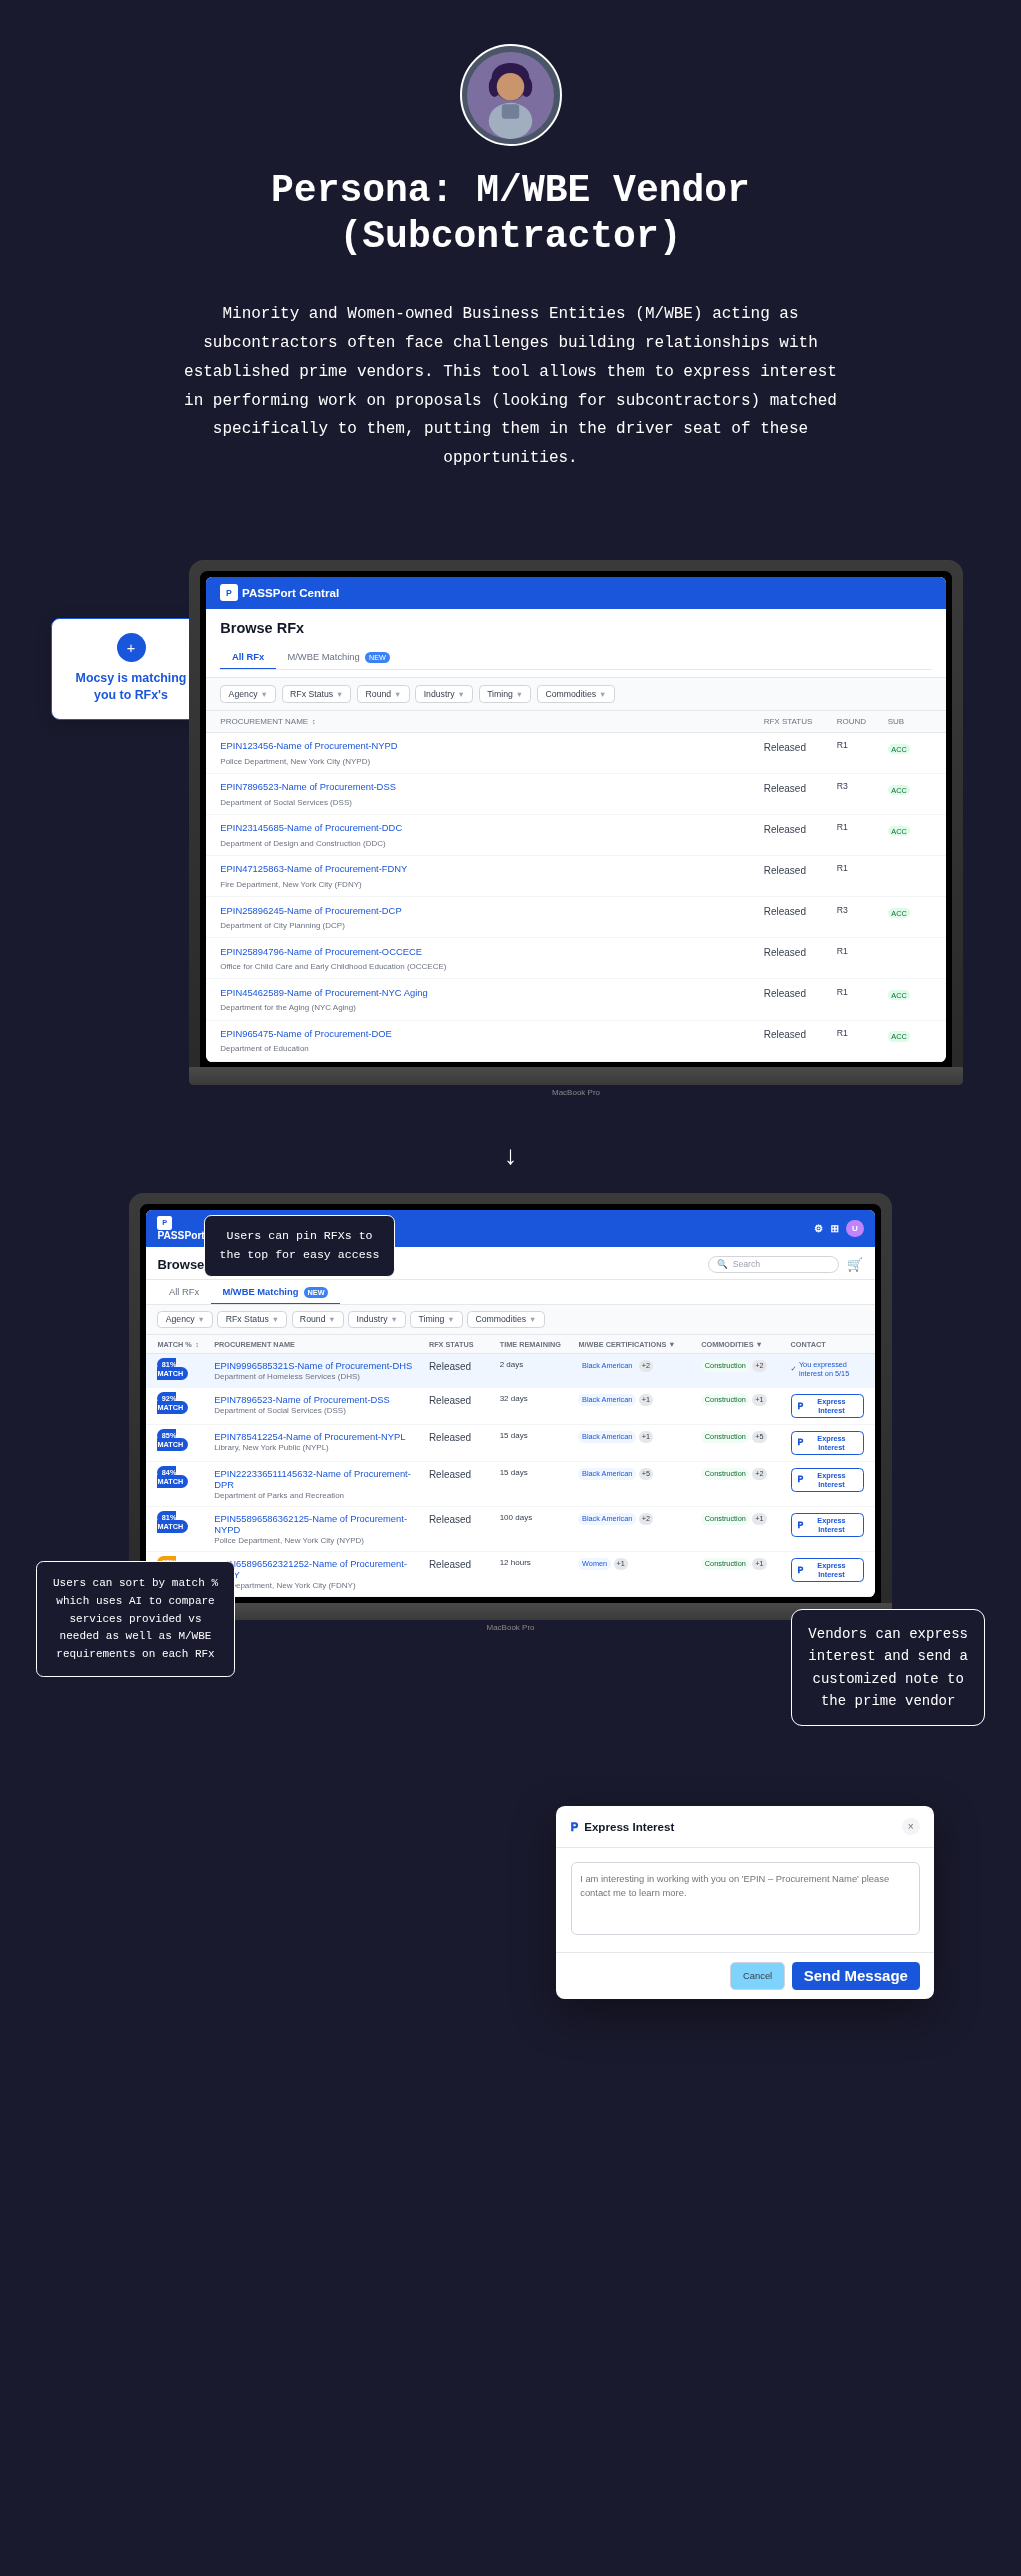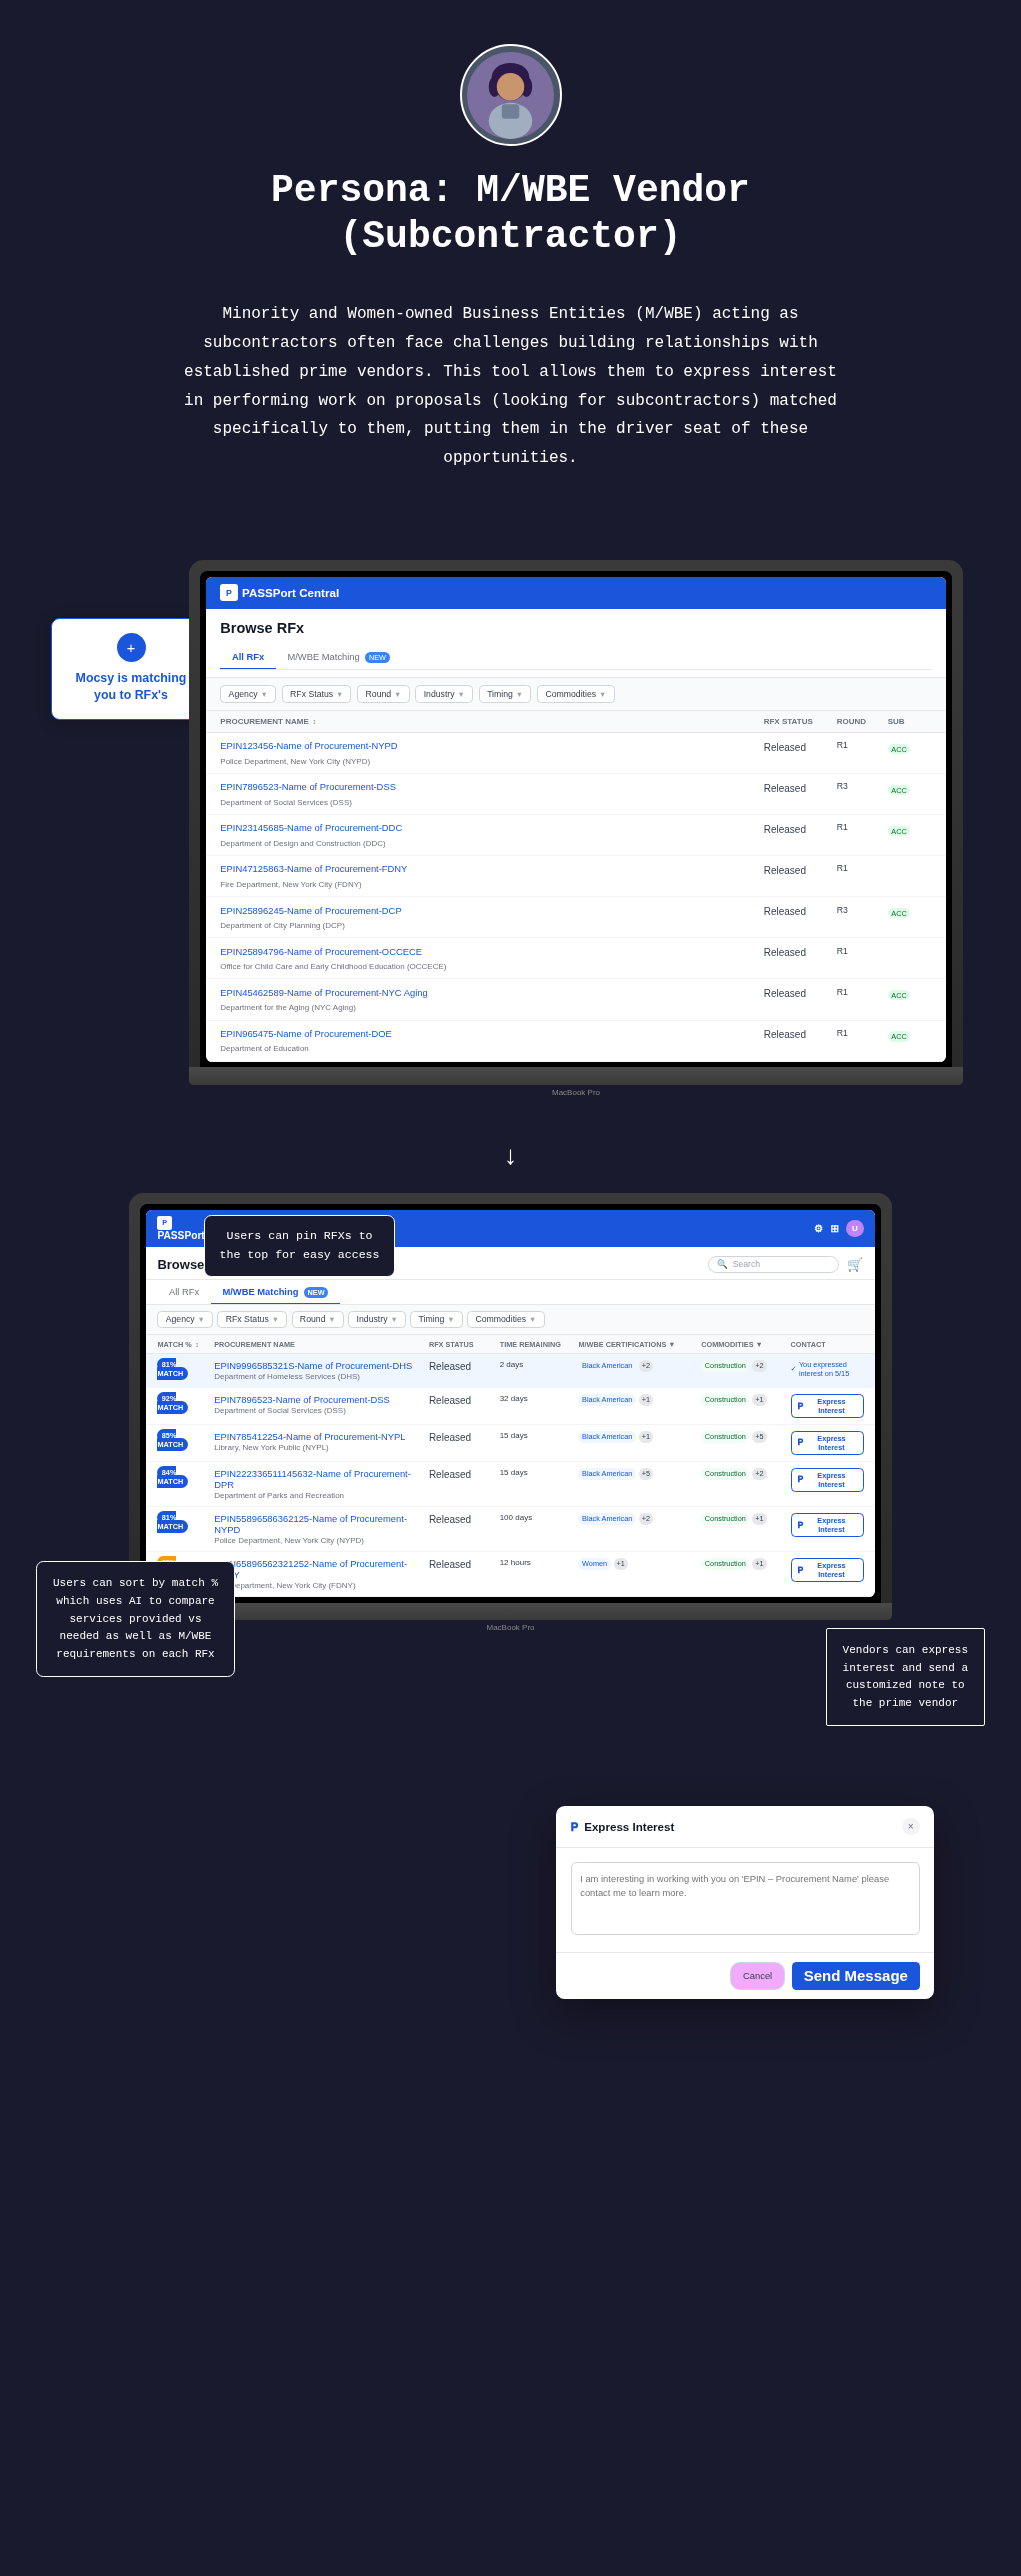--- a/index.html
+++ b/index.html
@@ -162,21 +162,21 @@
       font-size: 7.3px;
       color: #9ca3af;
     }
     .table-header {
       display: grid;
       grid-template-columns: 3fr 73px 51px 44px;
       padding: 5.8px 14.5px;
       background: #f9fafb;
       border-bottom: 0.7px solid #e5e7eb;
       font-size: 8px;
-      font-weight: 700;
+      font-weight: 400;
       color: #6b7280;
       text-transform: uppercase;
     }
     .sort-icon { font-size: 7.3px; margin-left: 1.5px; }
     .table-row {
       display: grid;
       grid-template-columns: 3fr 73px 51px 44px;
       padding: 7.3px 14.5px;
       border-bottom: 0.7px solid #f3f4f6;
       align-items: start;
@@ -451,23 +451,23 @@
     }
     .modal-footer {
       display: flex;
       justify-content: flex-end;
       gap: 7.3px;
       padding: 8.7px 14.5px;
       border-top: 0.7px solid #e5e7eb;
     }
     .btn-cancel {
       padding: 5.8px 11.6px;
-      background: #f0abfc;
+      background: #7dd3fc;
       border: 0.7px solid #d1d5db;
-      border-radius: 10px;
+      border-radius: 5px;
       font-size: 9.4px;
       color: #374151;
       cursor: pointer;
       margin-left: 16px;
     }
     .btn-send {
       padding: 5.8px 11.6px;
       background: #1a56db;
       border: none;
       border-radius: 4.4px;
@@ -894,21 +894,21 @@
       </div>
     </div>
     <div class="macbook-bottom"></div>
     <div class="macbook-label">MacBook Pro</div>
   </div>
 
   <div style="position:absolute; bottom:100px; left:36px; background:#1a1a2e; color:#fff; border:1.5px solid #fff; border-radius:7.3px; padding:13px 16px; font-size:11px; font-family:'Courier New',monospace; max-width:247px; text-align:center; line-height:1.6; z-index:10;">
     <span>Users can sort by match %<br>which uses AI to compare<br>services provided vs<br>needed as well as M/WBE<br>requirements on each RFx</span>
   </div>
 
-  <div style="position:absolute; bottom:51px; right:36px; background:#1a1a2e; color:#fff; border:1.5px solid #fff; border-radius:2px; padding:13px 16px; font-size:11px; font-family:'Courier New',monospace; max-width:204px; text-align:center; line-height:1.6; z-index:10;">
+  <div style="position:absolute; bottom:51px; right:36px; background:#1a1a2e; color:#fff; border:1.5px solid #fff; border-radius:11px; padding:13px 16px; font-size:14px; font-family:'Courier New',monospace; max-width:204px; text-align:center; line-height:1.6; z-index:10;">
     <span>Vendors can express<br>interest and send a<br>customized note to<br>the prime vendor</span>
   </div>
 
 </div>
 
 <div class="modal-section">
   <div class="modal-container">
     <div class="modal-header">
       <div class="modal-title-row">
         <span style="color:#1a56db;font-size:11.6px;font-weight:bold;">𝐏</span>

